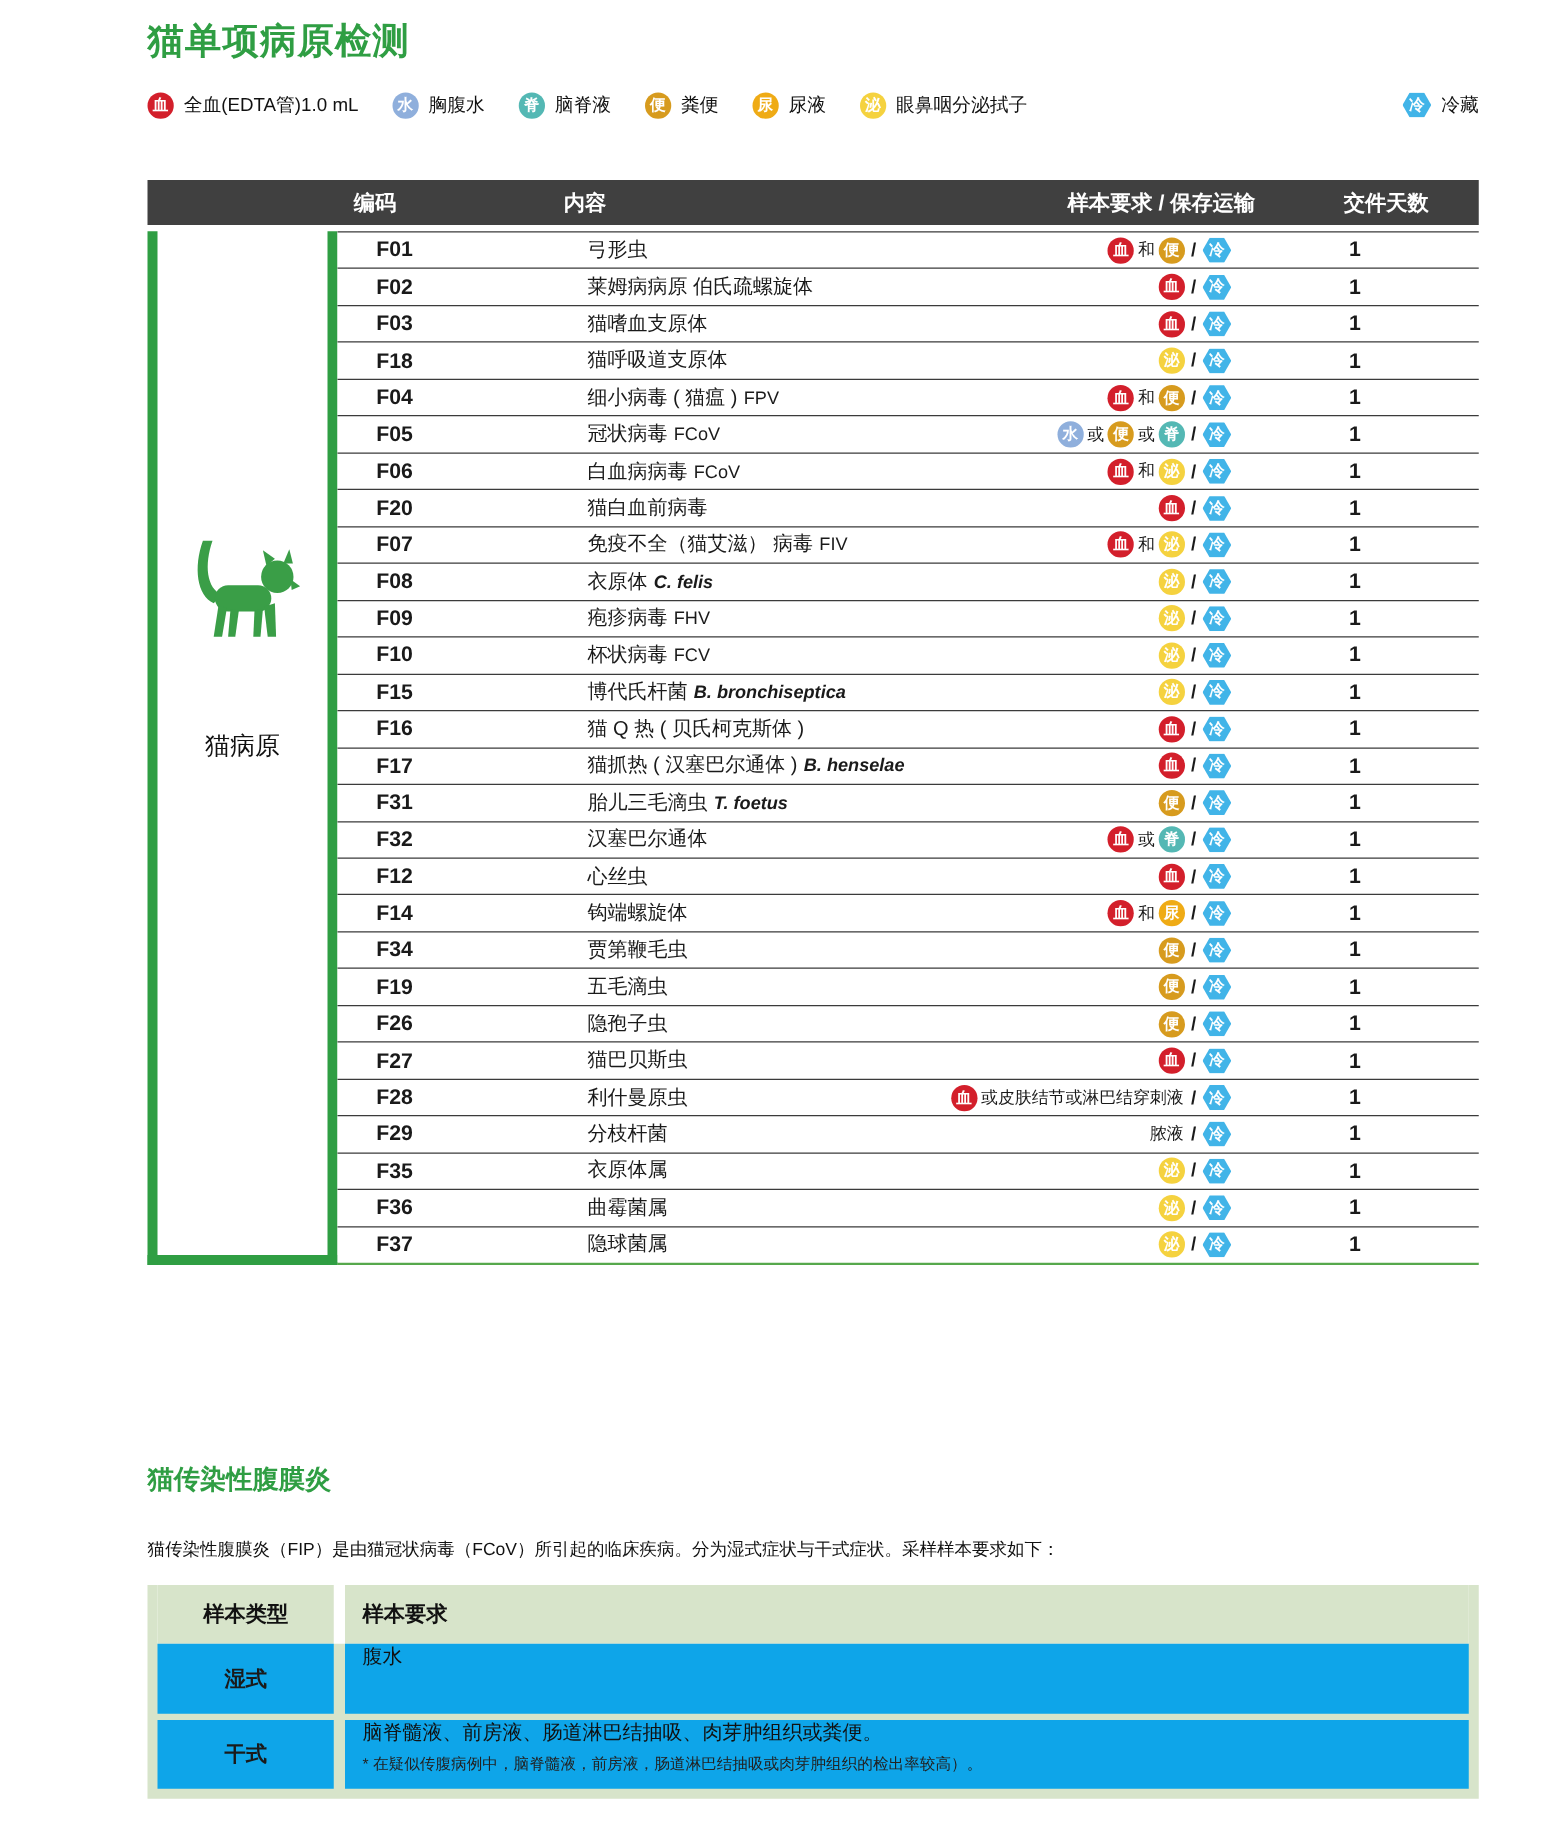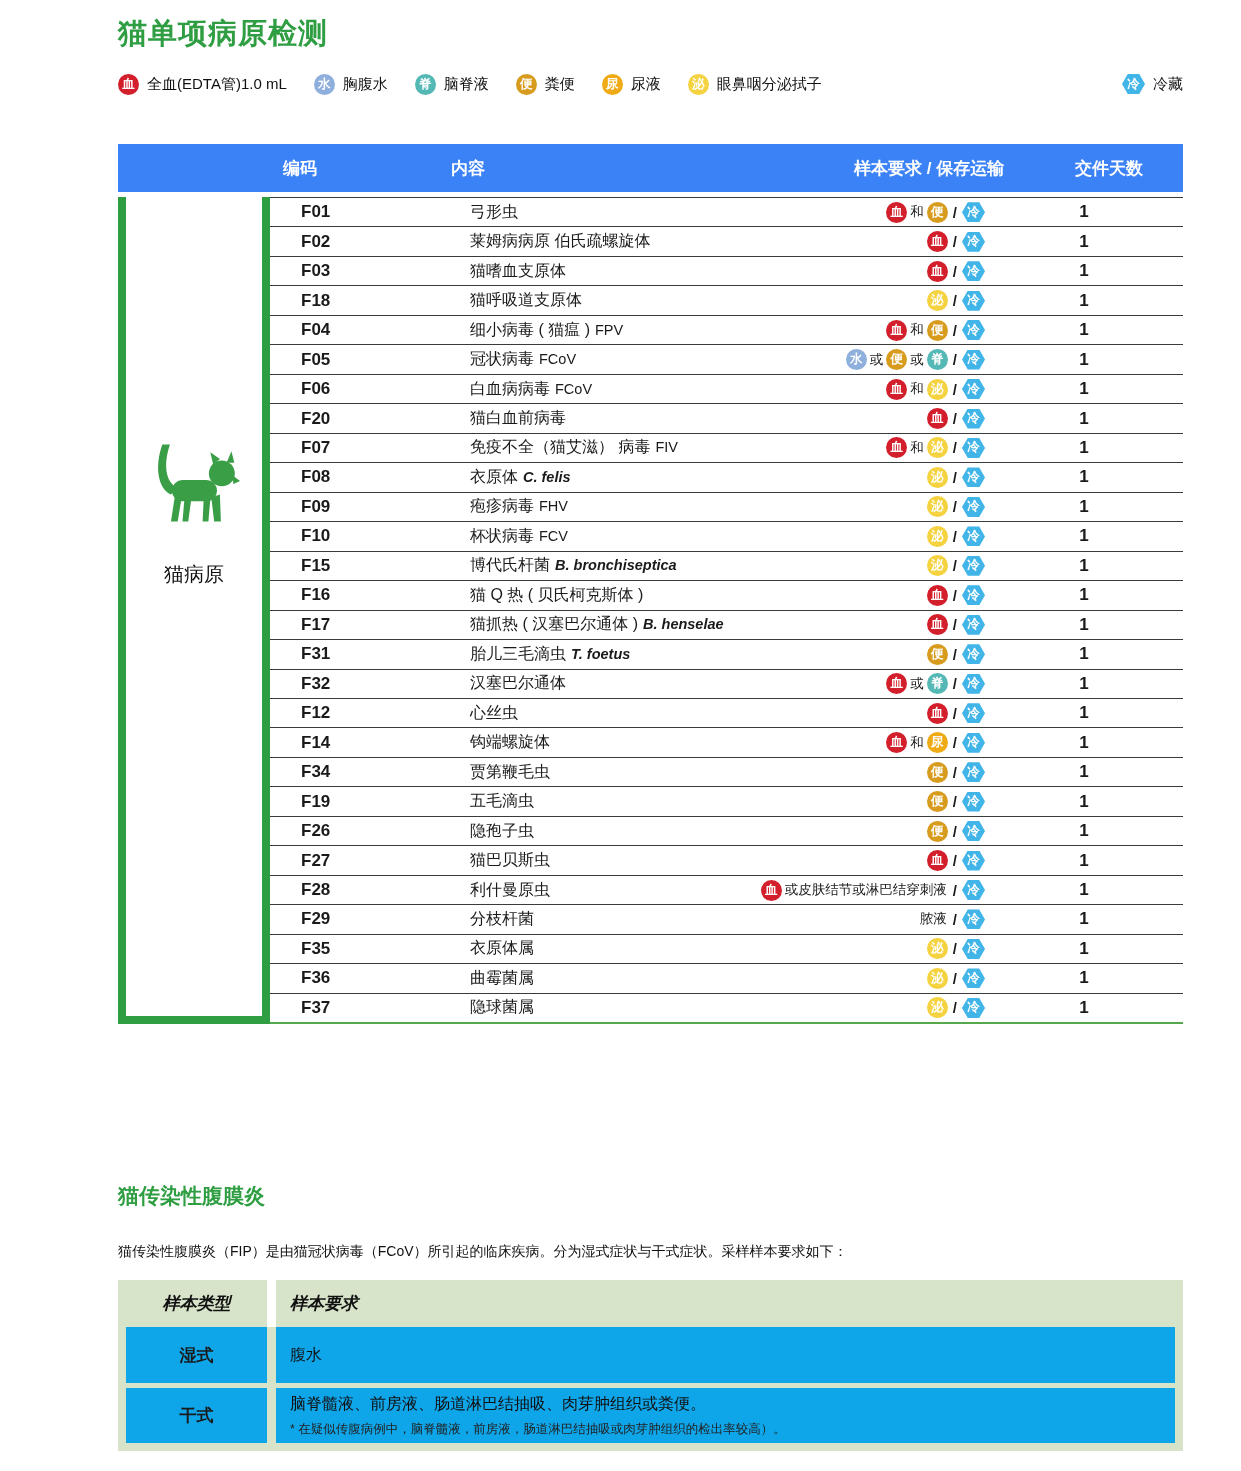--- a/index.html
+++ b/index.html
@@ -19,66 +19,66 @@
   .badge {
     display: inline-flex; align-items: center; justify-content: center;
     width: 21px; height: 21px; border-radius: 50%;
     color: #fff; font-size: 12.5px; font-weight: 700; flex: 0 0 auto;
   }
   .badge.hex { width: 23px; height: 20px; border-radius: 0;
     clip-path: polygon(25% 0, 75% 0, 100% 50%, 75% 100%, 25% 100%, 0 50%); }
 
   
   .main-table { margin-top: 47px; width: 1065px; }
-  .thead { position: relative; height: 48px; background: #3b82f6; }
+  .thead { position: relative; height: 36px; background: #404040; }
   .thead .th { position: absolute; top: 0; bottom: 0; display: flex; align-items: center;
     color: #fff; font-size: 17px; font-weight: 700; white-space: nowrap; }
   .th-code    { left: 165px; }
   .th-content { left: 333px; }
   .th-sample  { left: 736px; }
   .th-days    { left: 957px; }
 
   .tbody-wrap { display: flex; margin-top: 5px; }
   .sidebar {
     width: 152px; flex: 0 0 152px; background: #fff;
     border-left: 8px solid #2f9e43; border-right: 8px solid #2f9e43; border-bottom: 8px solid #2f9e43;
     display: flex; flex-direction: column; align-items: center; padding-top: 238px;
   }
   .cat-svg { width: 96px; height: 96px; }
-  .sidebar-label { margin-top: 30px; font-size: 20px; color: #111; }
+  .sidebar-label { margin-top: 64px; font-size: 20px; color: #111; }
 
   .rows { width: 913px; height: 827px; display: flex; flex-direction: column;
     border-bottom: 2px solid #56a84c; }
   .row { flex: 1 1 auto; display: grid; grid-template-columns: 200px 1fr auto 198px;
     align-items: center; border-top: 1px solid #3b3b3b; background: #fff; }
   .cell-code { padding-left: 31px; font-size: 17px; font-weight: 700; }
   .cell-content { font-size: 16px; white-space: nowrap; }
   .latin { font-size: 14.5px; margin-left: 5px; }
   .latin.italic { font-style: italic; font-weight: 700; }
   .cell-samples { display: flex; align-items: center; gap: 2px; justify-self: end; white-space: nowrap; }
   .sep-text { font-size: 13.5px; margin: 0 1px; }
   .slash { font-size: 15px; font-weight: 600; margin: 0 3px; }
   .cell-days { text-align: center; font-size: 17px; font-weight: 600; }
 
   
   .fip { margin-top: 158px; width: 1065px; }
   .fip-heading { font-size: 21px; line-height: 28px; font-weight: 800; color: #2f9e43; }
   .fip-desc { margin-top: 33px; font-size: 14px; color: #111; }
   .fip-table { margin-top: 19px; background: #d7e4ca; padding: 0 8px 8px 8px; width: 1065px; }
-  .fip-head { display: grid; grid-template-columns: 141px 1fr; gap: 9px; background: #ffffff; font-style: italic; }
+  .fip-head { display: grid; grid-template-columns: 141px 1fr; gap: 9px; background: #ffffff; }
   .fip-head .fh { background: #d7e4ca; height: 47px; display: flex; align-items: center;
     font-size: 17px; font-weight: 700; color: #111; }
   .fh-type { justify-content: center; }
   .fh-req { padding-left: 14px; }
   .fip-row { display: grid; grid-template-columns: 141px 1fr; gap: 9px; }
   .fip-row + .fip-row { margin-top: 5px; }
   .fip-cell { background: #0ea5e9; }
   .fc-type { display: flex; align-items: center; justify-content: center;
     font-size: 17px; font-weight: 700; }
-  .fc-req { display: flex; flex-direction: column; justify-content: center; padding-left: 14px; }
+  .fc-req { display: flex; flex-direction: column; justify-content: flex-start; padding-left: 14px; }
   .fip-row-wet .fip-cell { height: 56px; }
   .fip-row-dry .fip-cell { height: 55px; }
   .fc-req .req-main { font-size: 16px; color: #111; }
   .fc-req .req-note { font-size: 12.5px; color: #222; margin-top: 6px; }
 </style>
 </head>
 <body>
 
 <div class="page">
 

